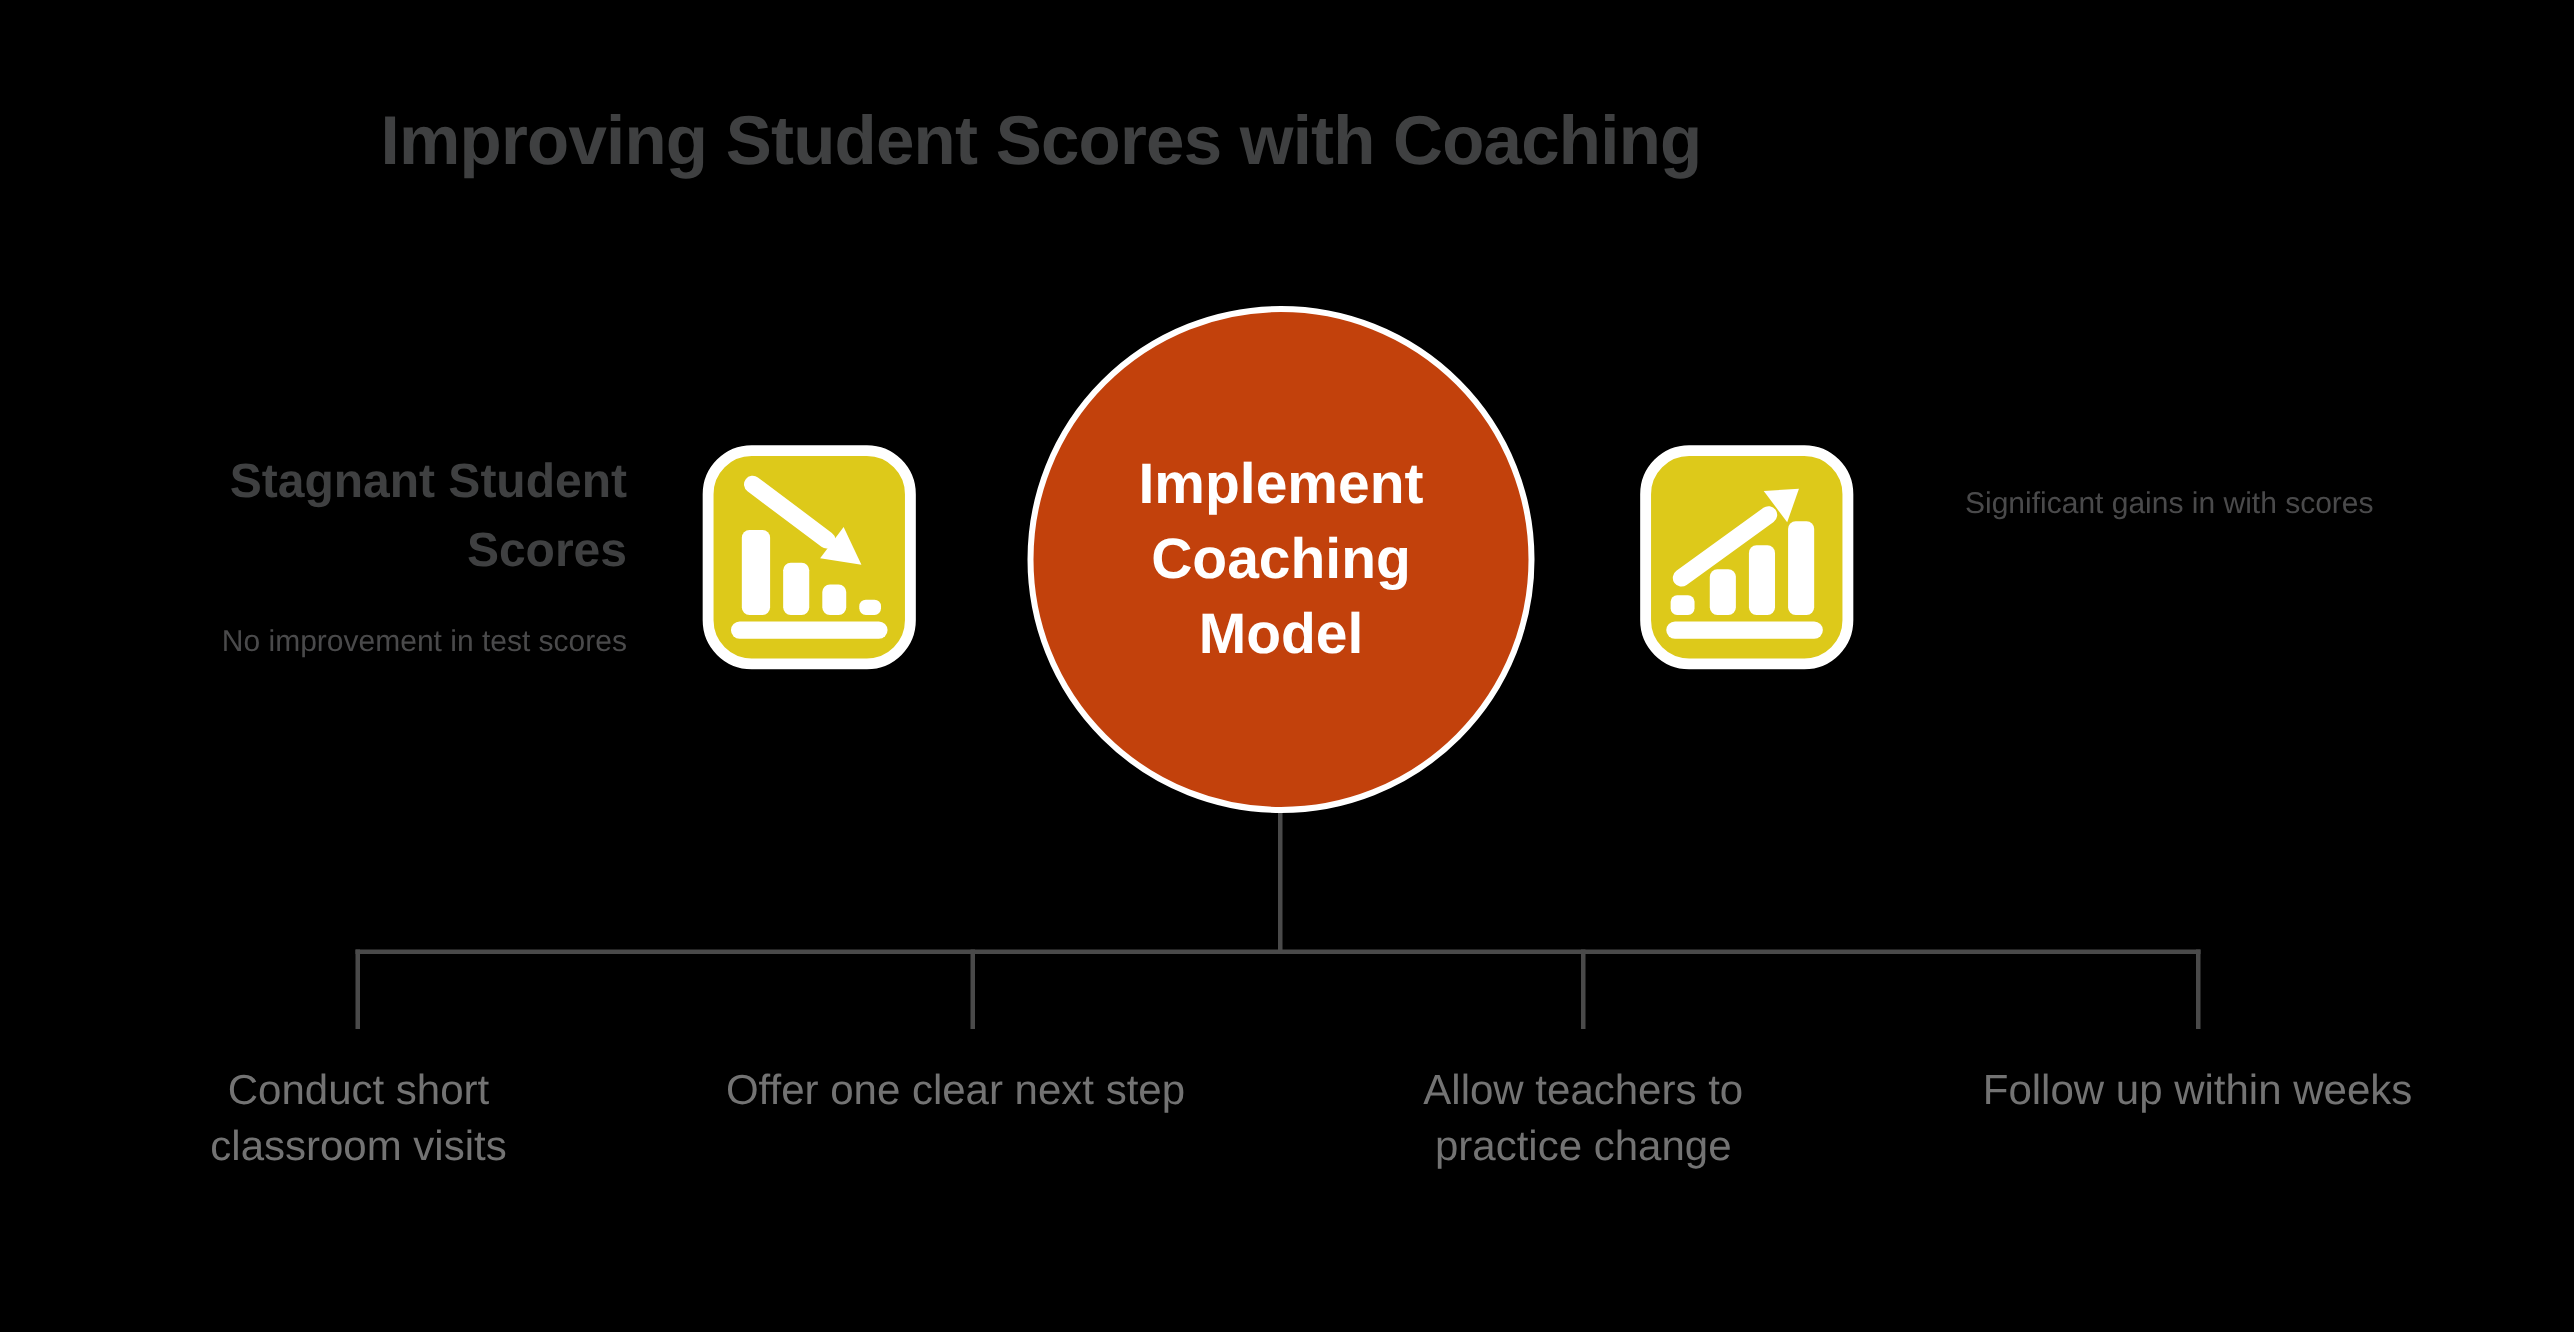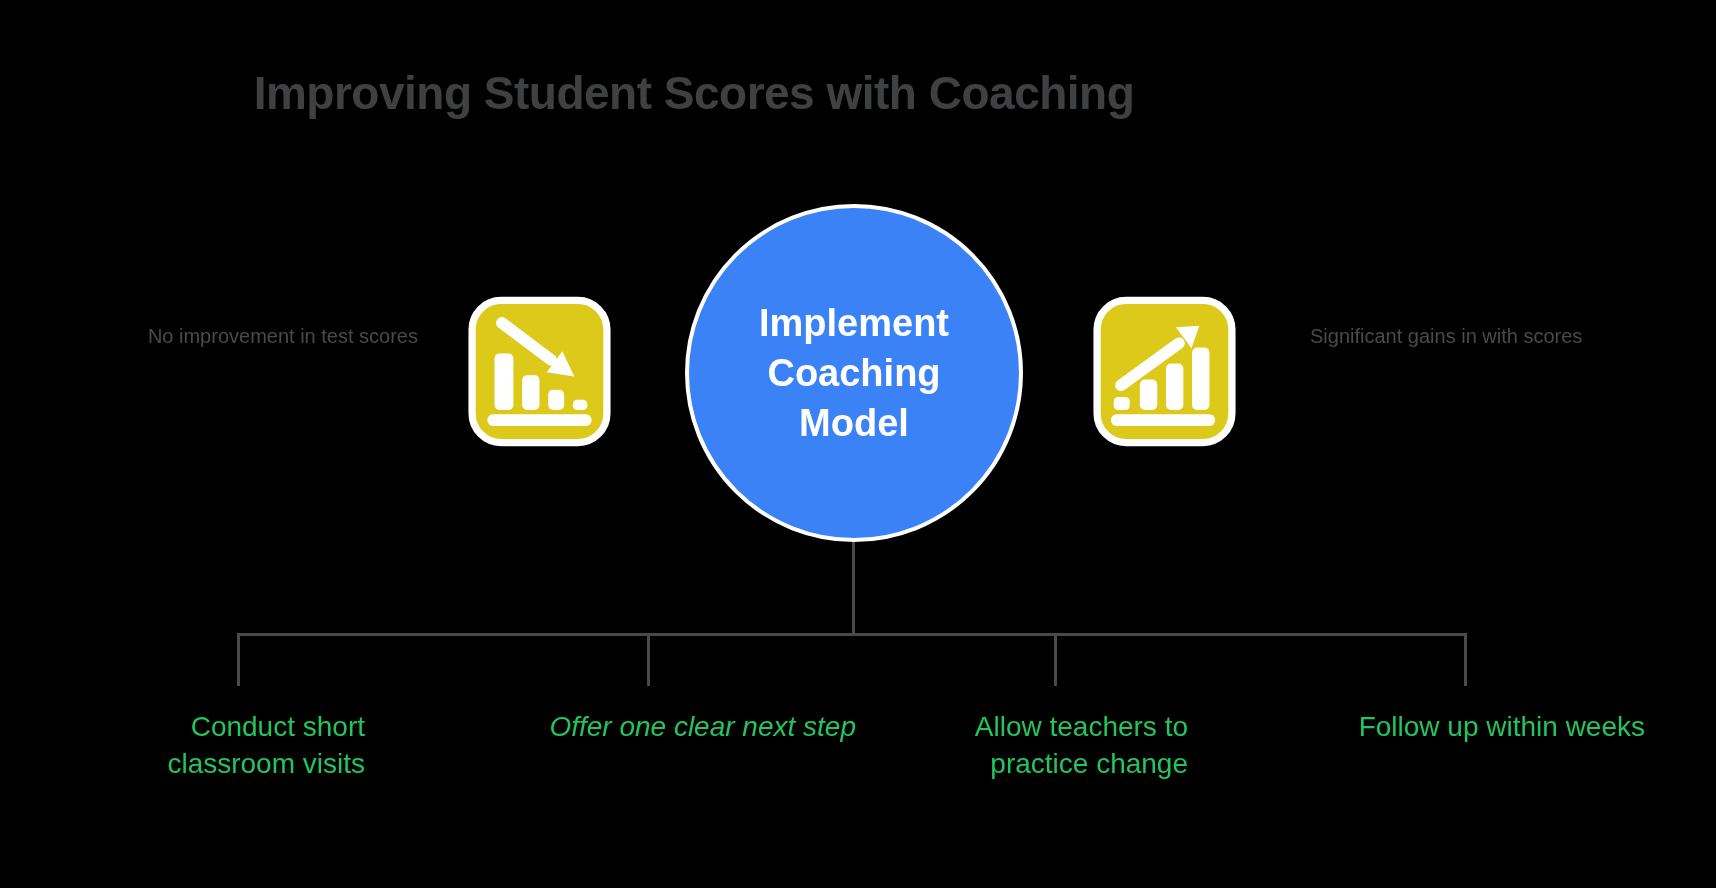--- a/index.html
+++ b/index.html
@@ -55,21 +55,21 @@
   }
   .icon-box.left-icon  { left: 467px; }
   .icon-box.right-icon { left: 1092px; }
   .center-circle {
     position: absolute;
     left: 685px;
     top: 204px;
     width: 338px;
     height: 338px;
     border-radius: 50%;
-    background: #3b82f6;
+    background: #c2410c;
     border: 4px solid #ffffff;
     box-sizing: border-box;
     display: flex;
     align-items: center;
     justify-content: center;
   }
   .center-circle .circle-label {
     width: 240px;
     text-align: center;
     font-size: 38px;
@@ -84,38 +84,39 @@
   .conn.v-center { left: 852px; top: 542px; width: 3px; height: 92px; }
   .conn.h-main   { left: 237px; top: 633px; width: 1230px; height: 3px; }
   .conn.drop     { top: 633px; width: 3px; height: 53px; }
   .conn.drop-1 { left: 237px; }
   .conn.drop-2 { left: 647px; }
   .conn.drop-3 { left: 1054px; }
   .conn.drop-4 { left: 1464px; }
   .step-label {
     position: absolute;
     top: 708px;
-    text-align: right;
+    text-align: center;
     font-size: 28px;
     line-height: 37px;
-    color: #22c55e;
+    color: #737373;
   }
   .step-label.step-1 { left: 113px;  width: 252px; }
-  .step-label.step-2 { left: 494px;  width: 362px; font-style: italic; }
+  .step-label.step-2 { left: 456px;  width: 362px; }
   .step-label.step-3 { left: 923px;  width: 265px; }
   .step-label.step-4 { left: 1285px; width: 360px; }
 </style>
 </head>
 <body>
 
 <div class="stage">
 
   <div class="title">Improving Student Scores with Coaching</div>
 
   <div class="side-block left">
+    <div class="side-heading">Stagnant Student Scores</div>
     <div class="side-desc">No improvement in test scores</div>
   </div>
 
   <div class="icon-box left-icon">
     <svg width="145" height="153" viewBox="0 0 100 105" xmlns="http://www.w3.org/2000/svg">
       <rect x="3.5" y="3.5" width="93" height="98" rx="20" fill="#ddc91a" stroke="#ffffff" stroke-width="5"></rect>
       <line x1="24" y1="19" x2="58" y2="44.5" stroke="#ffffff" stroke-width="8" stroke-linecap="round"></line>
       <polygon points="74,56 55,53 65.8,38.6" fill="#ffffff"></polygon>
       <rect x="19" y="40" width="13" height="39" rx="3.5" fill="#ffffff"></rect>
       <rect x="38" y="55" width="12" height="24" rx="3.5" fill="#ffffff"></rect>

